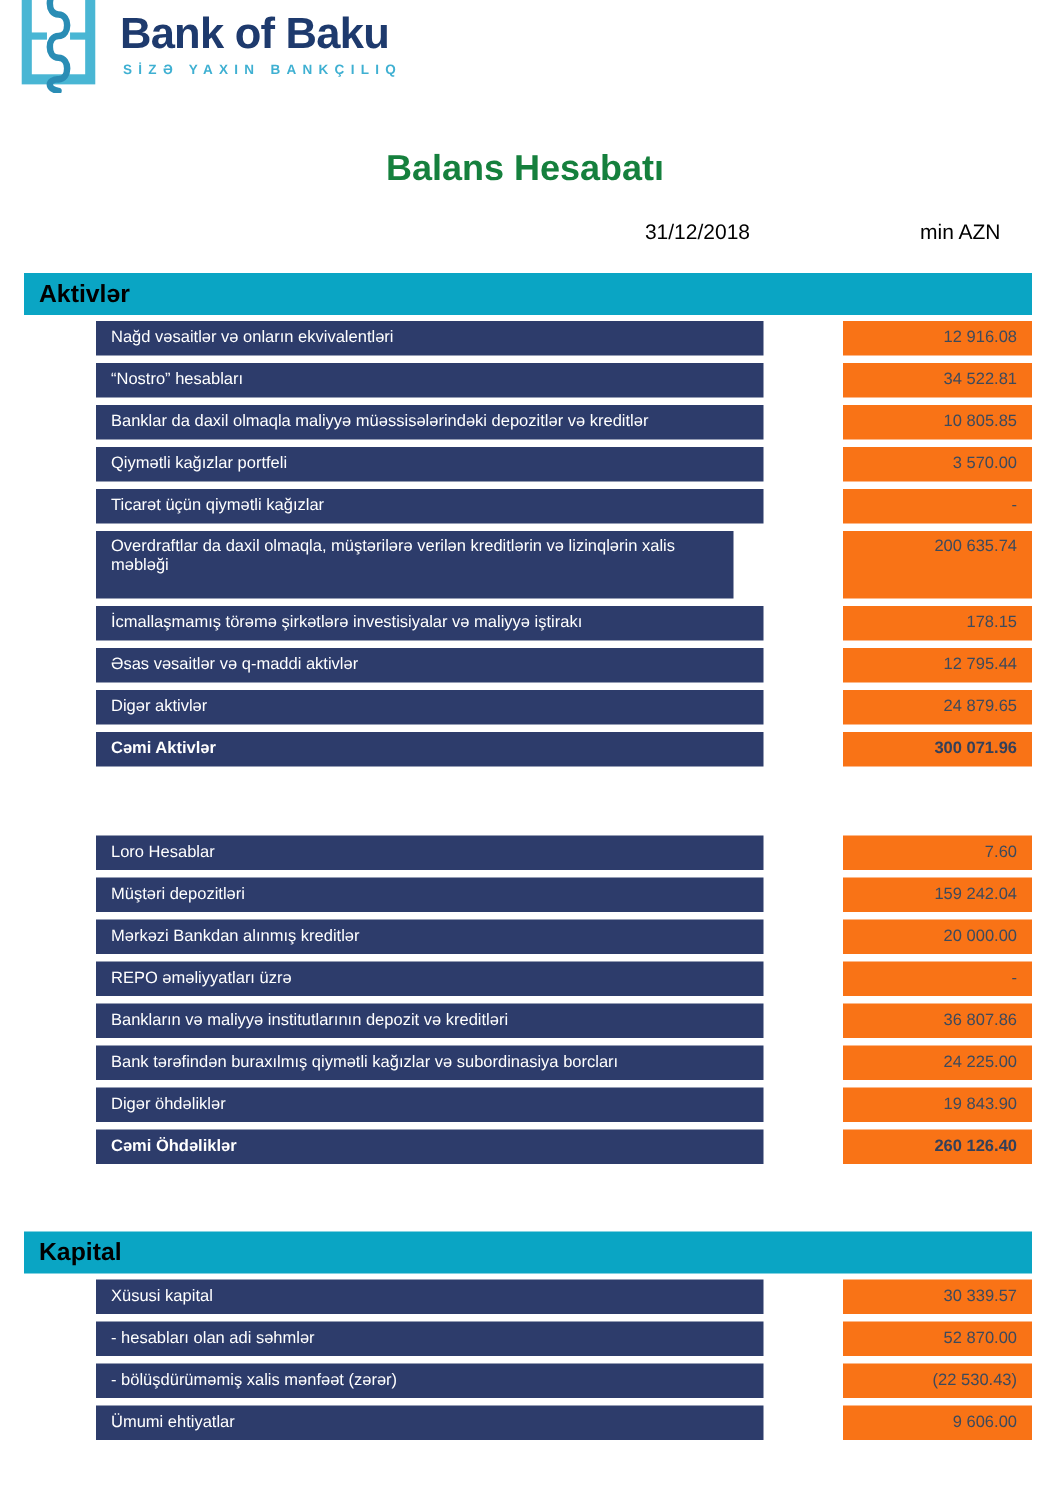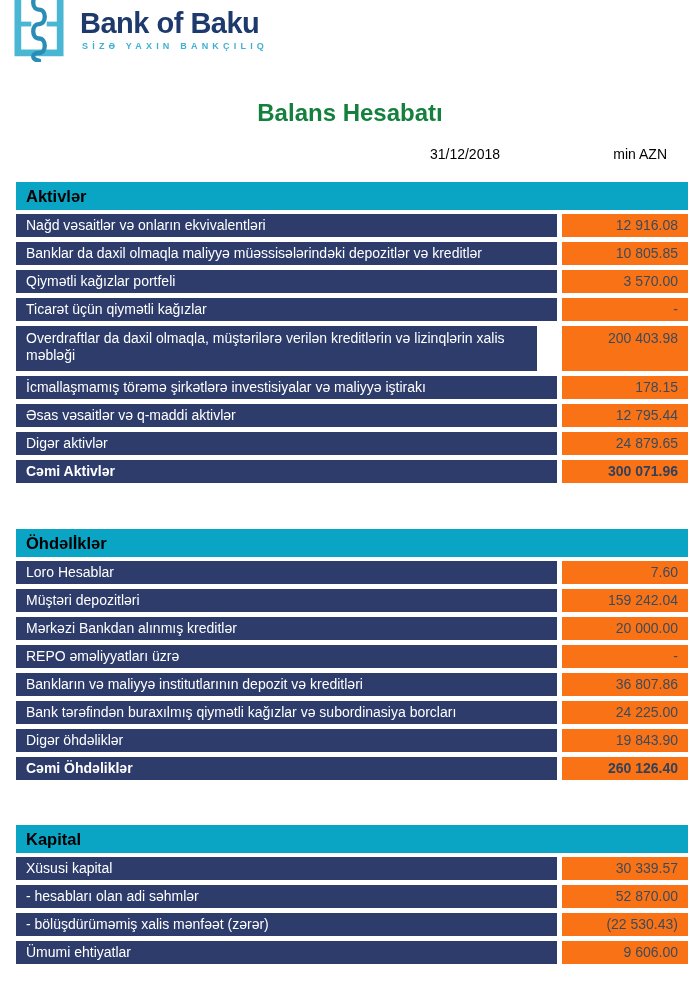--- a/index.html
+++ b/index.html
@@ -22,21 +22,21 @@
   
   .content{position:absolute;top:182px;left:16px;width:672px;}
   .section{width:672px;}
   .section + .section{margin-top:46px;}
   .section:last-child{margin-top:45px;}
   .section-bar{height:28px;background:#0aa5c4;color:#000000;font-size:16.5px;font-weight:bold;
     display:flex;align-items:center;padding-left:10px;box-sizing:border-box;width:672px;}
   .rows{margin-top:4px;}
   .row{display:flex;min-height:23px;}
   .row + .row{margin-top:5px;}
-  .cell{box-sizing:border-box;font-size:14px;line-height:1.18;}
+  .cell{box-sizing:border-box;font-size:11px;line-height:1.18;margin-left:48px;}
   .label{flex:1;background:#2d3c6b;color:#ffffff;display:flex;align-items:center;
     padding:2px 10px;margin-right:5px;}
   .value{width:126px;background:#f97316;color:#3d4a5c;display:flex;align-items:center;
     justify-content:flex-end;padding:2px 10px;text-align:right;}
   .row.tall{min-height:45px;gap:20px;}
   .row.tall .label{align-items:flex-start;padding-top:4px;}
   .row.tall .value{align-items:flex-start;padding-top:4px;}
   .row.total .label,.row.total .value{font-weight:bold;}
   .row.total .value{color:#33405a;}
 </style>
@@ -73,34 +73,38 @@
   <div class="content">
 
     <div class="section">
       <div class="section-bar">Aktivlər</div>
       <div class="rows">
         <div class="row">
           <div class="cell label">Nağd vəsaitlər və onların ekvivalentləri</div>
           <div class="cell value">12 916.08</div>
         </div>
         <div class="row">
+          <div class="cell label">“Nostro” hesabları</div>
+          <div class="cell value">34 522.81</div>
+        </div>
+        <div class="row">
           <div class="cell label">Banklar da daxil olmaqla maliyyə müəssisələrindəki depozitlər və kreditlər</div>
           <div class="cell value">10 805.85</div>
         </div>
         <div class="row">
           <div class="cell label">Qiymətli kağızlar portfeli</div>
           <div class="cell value">3 570.00</div>
         </div>
         <div class="row">
           <div class="cell label">Ticarət üçün qiymətli kağızlar</div>
           <div class="cell value">-</div>
         </div>
         <div class="row tall">
           <div class="cell label">Overdraftlar da daxil olmaqla, müştərilərə verilən kreditlərin və lizinqlərin xalis məbləği</div>
-          <div class="cell value">200 403.98</div>
+          <div class="cell value">200 635.74</div>
         </div>
         <div class="row">
           <div class="cell label">İcmallaşmamış törəmə şirkətlərə investisiyalar və maliyyə iştirakı</div>
           <div class="cell value">178.15</div>
         </div>
         <div class="row">
           <div class="cell label">Əsas vəsaitlər və q-maddi aktivlər</div>
           <div class="cell value">12 795.44</div>
         </div>
         <div class="row">
@@ -108,21 +112,20 @@
           <div class="cell value">24 879.65</div>
         </div>
         <div class="row total">
           <div class="cell label">Cəmi Aktivlər</div>
           <div class="cell value">300 071.96</div>
         </div>
       </div>
     </div>
 
     <div class="section">
-      <div class="section-bar">Öhdəlİklər</div>
       <div class="rows">
         <div class="row">
           <div class="cell label">Loro Hesablar</div>
           <div class="cell value">7.60</div>
         </div>
         <div class="row">
           <div class="cell label">Müştəri depozitləri</div>
           <div class="cell value">159 242.04</div>
         </div>
         <div class="row">

